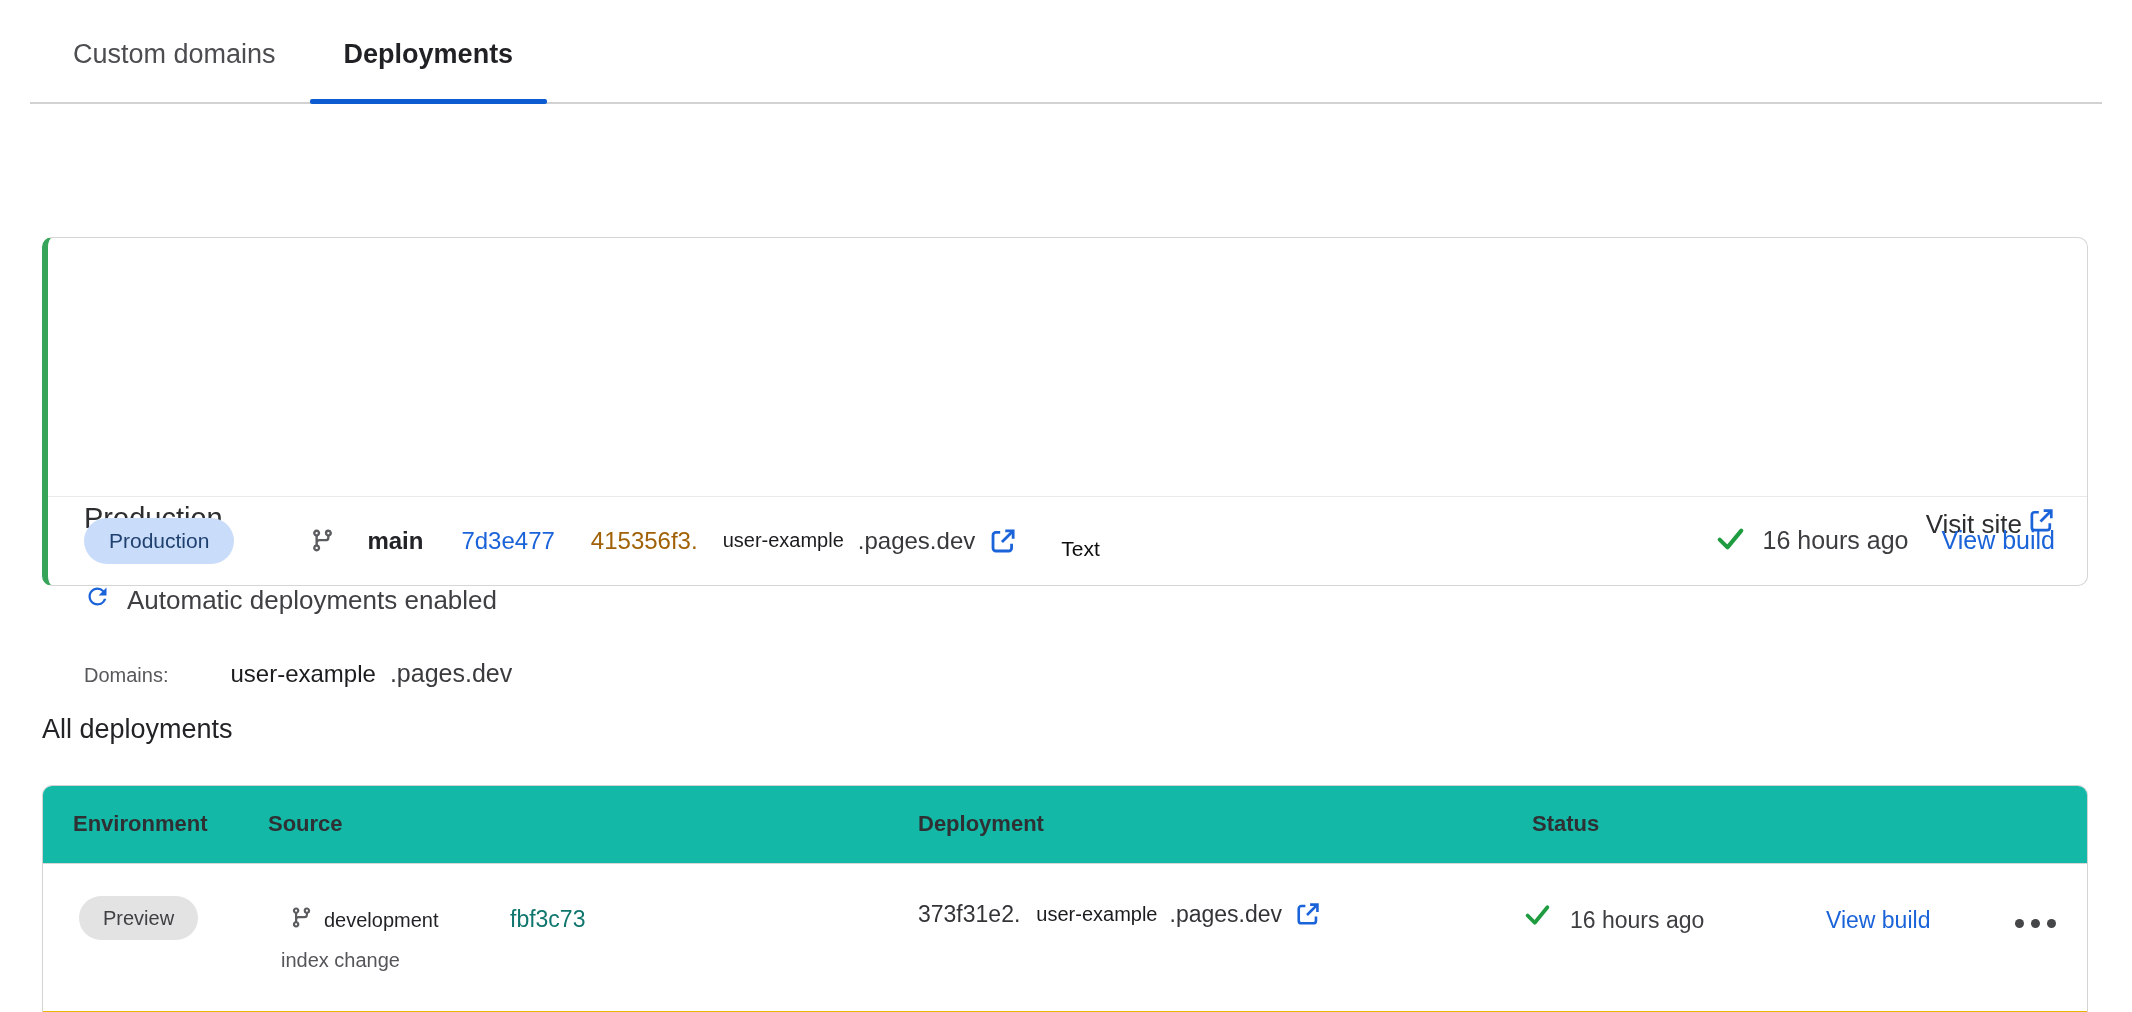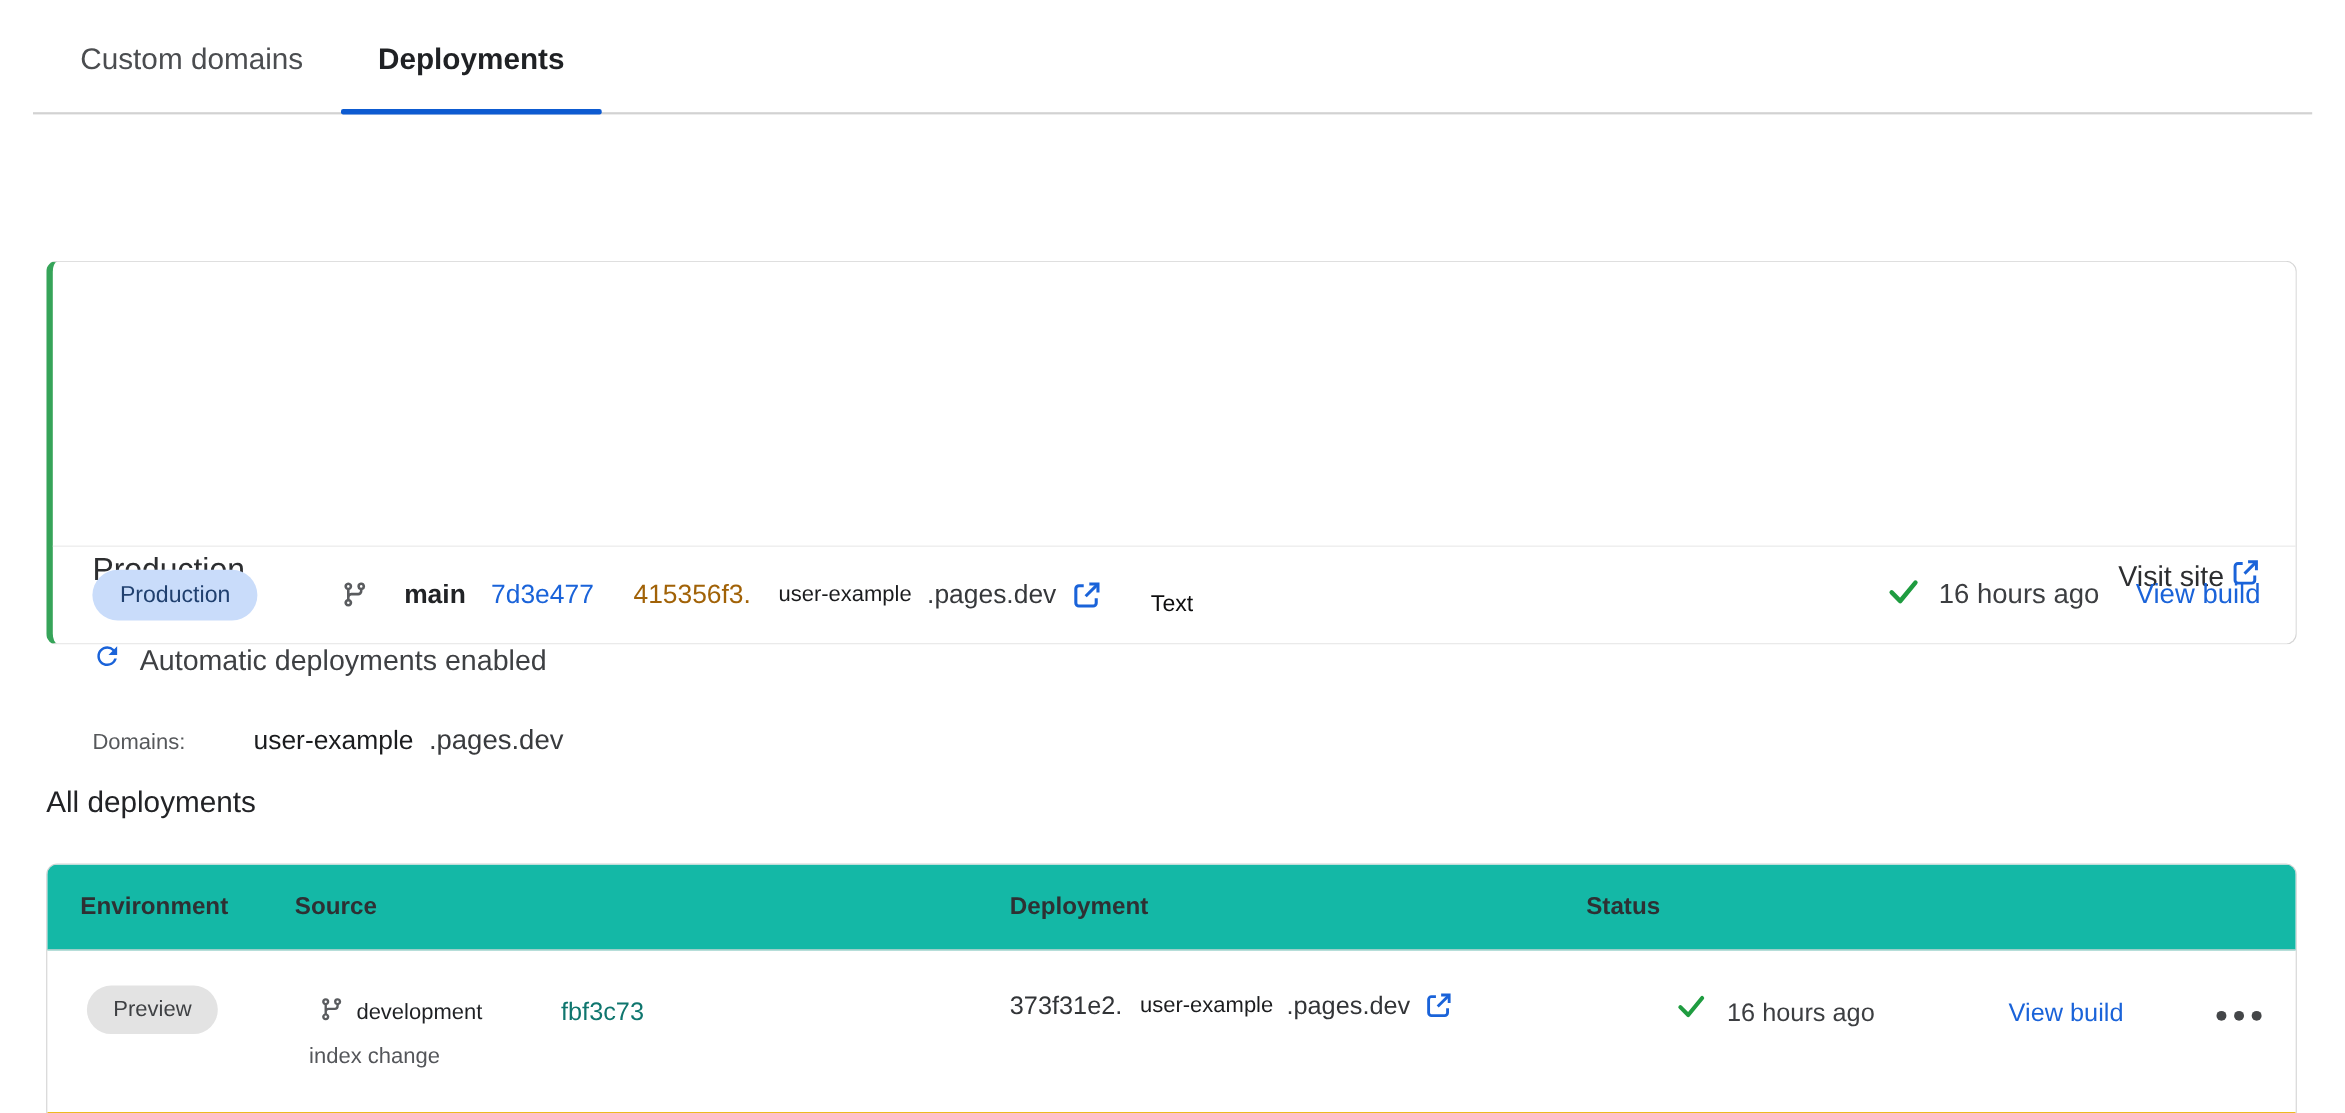--- a/index.html
+++ b/index.html
@@ -54,21 +54,21 @@
   .prod-row {
     position:absolute; left:36px; right:32px; top:259px; bottom:1px;
     display:flex; align-items:center;
   }
   .badge-production {
     height:46px; display:flex; align-items:center; padding:0 25px;
     border-radius:24px; background:#c9dcfa; color:#20406f; font-size:21px;
   }
   .prod-branch-icon { margin-left:76px; display:flex; }
   .prod-branch { margin-left:32px; font-size:24px; font-weight:700; color:#212326; }
-  .prod-commit { margin-left:23px; font-size:24px; color:#1a63d9; text-decoration:none; cursor:pointer; }
+  .prod-commit { margin-left:38px; font-size:24px; color:#1a63d9; text-decoration:none; cursor:pointer; }
   .prod-depid  { margin-left:36px; font-size:24px; color:#a16207; }
   .prod-domain { margin-left:25px; font-size:20px; color:#1b1c1e; }
   .prod-suffix { margin-left:14px; font-size:24px; color:#36383b; }
   .prod-ext    { margin-left:14px; display:flex; cursor:pointer; }
   .prod-note   { margin-left:44px; font-size:21px; color:#0e0e0f; position:relative; top:8px; }
   .row-right   { margin-left:auto; display:flex; align-items:center; }
   .time-text   { margin-left:18px; font-size:25px; color:#3c3e41; }
   .view-build  { margin-left:33px; font-size:25px; color:#1a63d9; text-decoration:none; cursor:pointer; }
 
   
@@ -79,21 +79,21 @@
     position:absolute; left:42px; top:785px; width:2046px; height:229px;
     border:1px solid #d3d3d3; border-radius:10px 10px 0 0; background:#fff; overflow:hidden;
   }
   .thead {
     position:relative; height:78px; background:#14b8a6; border-bottom:1px solid #d8d8d8;
   }
   .th { position:absolute; top:25px; font-size:22px; font-weight:700; color:#2e3033; }
   .th-environment { left:30px; }
   .th-source      { left:225px; }
   .th-deployment  { left:875px; }
-  .th-status      { left:1399px; }
+  .th-status      { left:1489px; }
   .trow { position:relative; height:154px; border-bottom:7px solid #eab308; }
   .badge-preview {
     position:absolute; left:36px; top:32px; height:44px; display:flex; align-items:center;
     padding:0 24px; border-radius:22px; background:#e3e3e3; color:#3e4043; font-size:20px;
   }
   .t-branch-icon { position:absolute; left:247px; top:42px; display:flex; }
   .t-branch { position:absolute; left:281px; top:45px; font-size:20px; color:#1f2124; }
   .t-commit { position:absolute; left:467px; top:42px; font-size:23px; color:#0f766e; text-decoration:none; cursor:pointer; }
   .t-msg    { position:absolute; left:238px; top:85px; font-size:20px; color:#54565a; }
   .t-dep    { position:absolute; left:875px; top:28px; height:44px; display:flex; align-items:center; }

